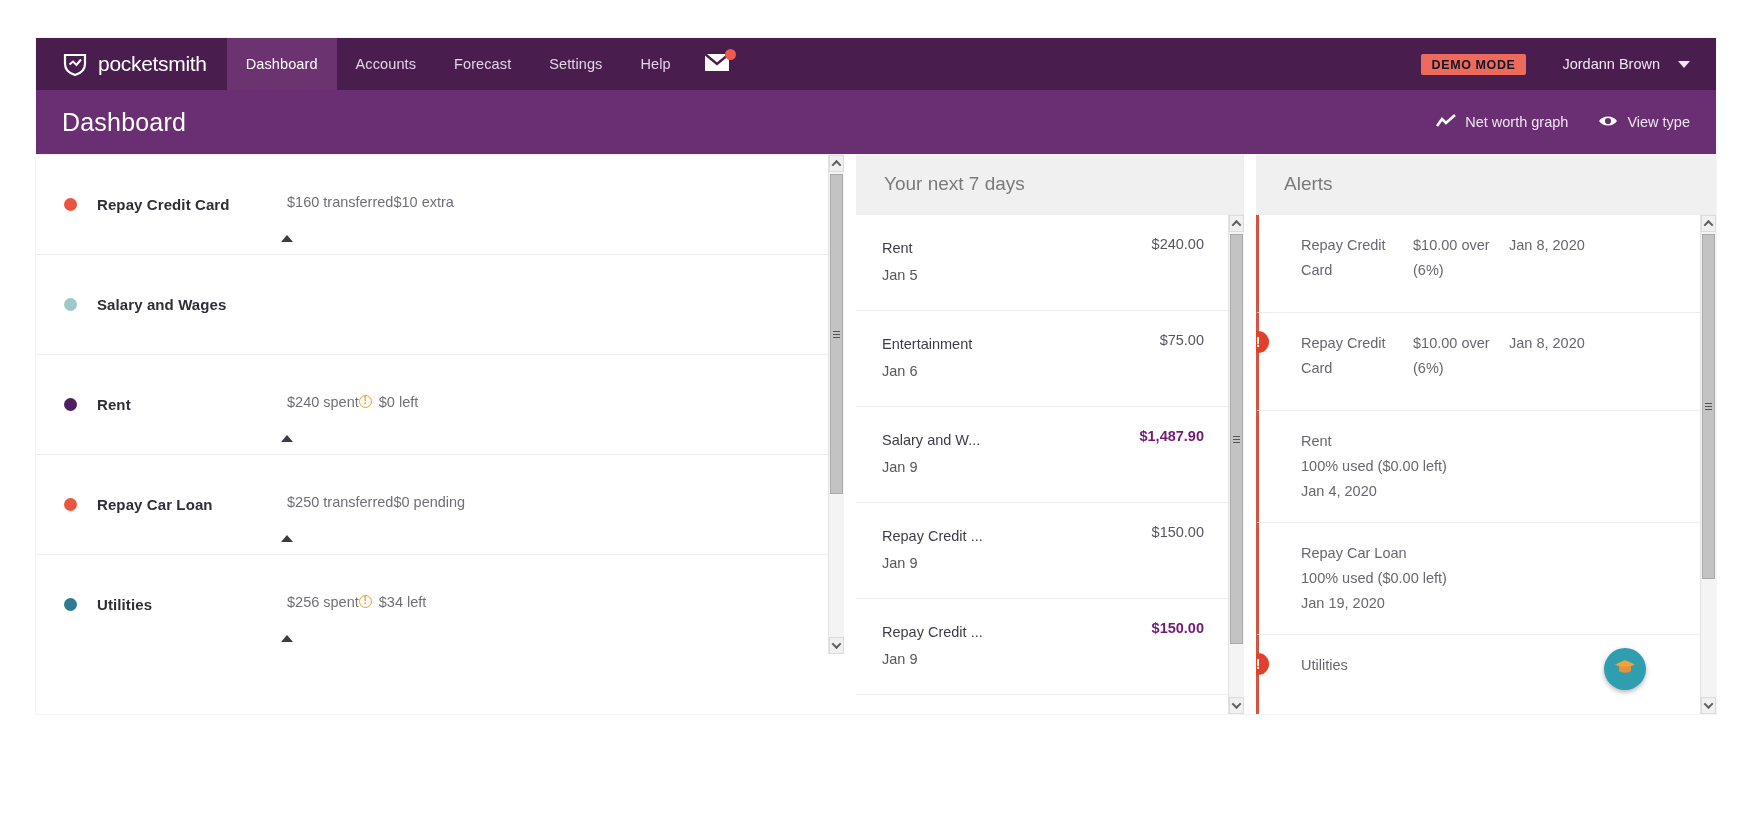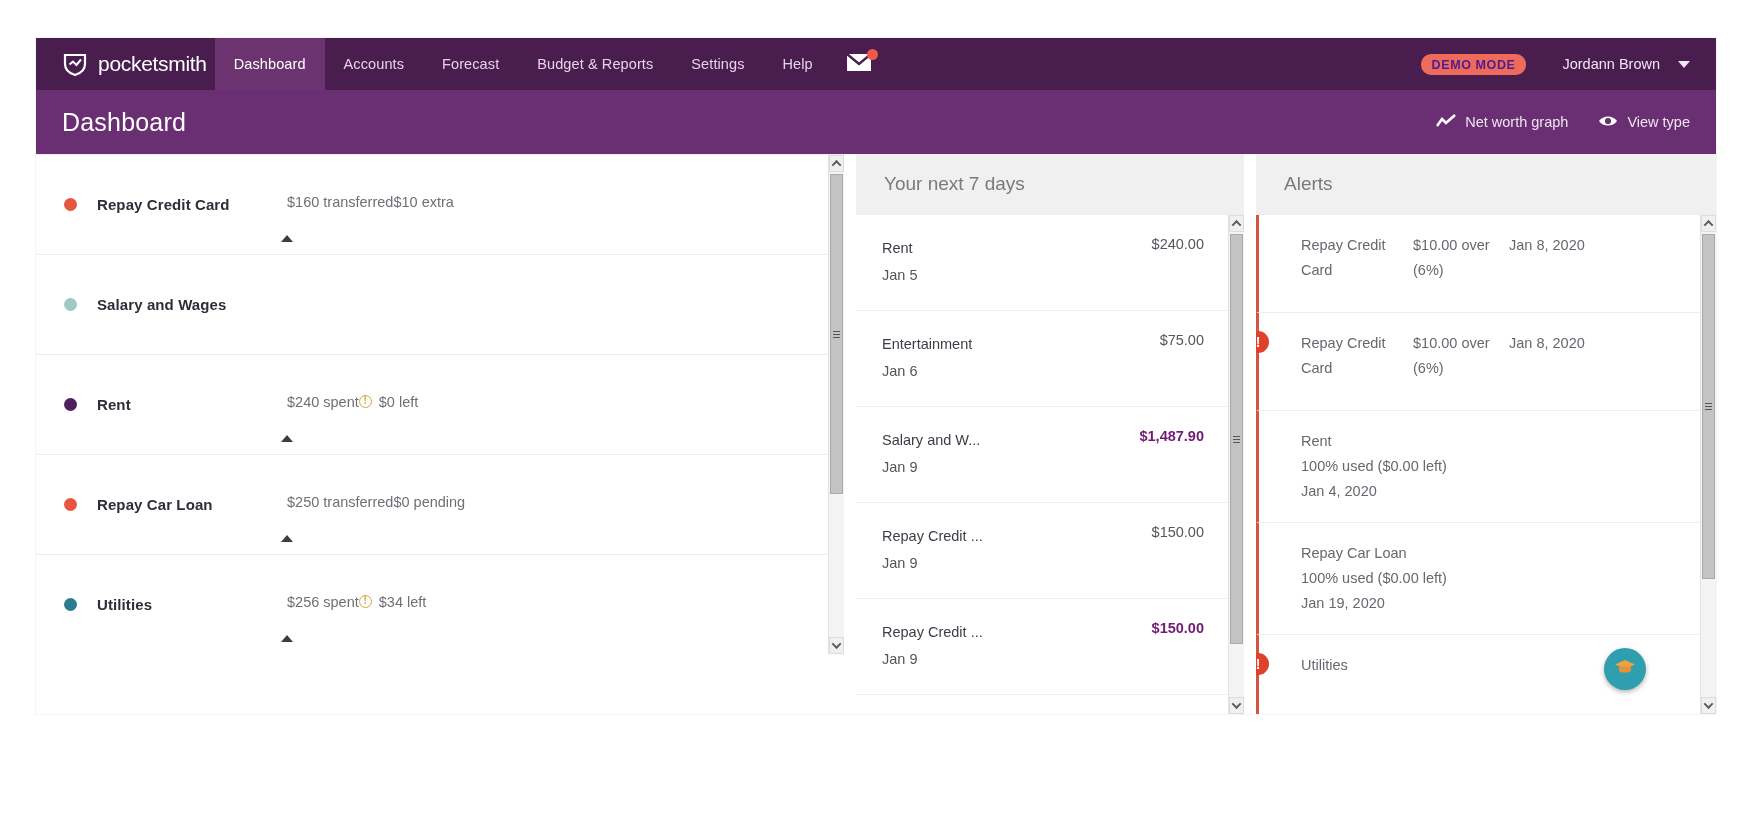--- a/index.html
+++ b/index.html
@@ -8,33 +8,33 @@
     width:1752px; height:836px;
     background:#ffffff;
     font-family:"Liberation Sans", sans-serif;
     overflow:hidden;
   }
   .app { position:absolute; left:36px; top:38px; width:1680px; height:676px; background:#fff;
          box-shadow:0 0 0 1px rgba(0,0,0,0.04); }
 
   
   .topnav { height:52px; background:#4a1d4f; display:flex; align-items:stretch; position:relative; }
-  .logo { display:flex; align-items:center; padding:0 8px 0 26px; gap:10px; }
+  .logo { display:flex; align-items:center; padding:0 20px 0 26px; gap:10px; }
   .logo-mark { width:26px; height:26px; position:relative; }
   .logo-text { color:#fff; font-size:21px; letter-spacing:-0.3px; }
   .navitems { display:flex; align-items:stretch; }
   .navitem { display:flex; align-items:center; padding:0 19px; color:#e3d4e6; font-size:14.5px;
              letter-spacing:.1px; cursor:pointer; }
   .navitem.active { background:#6b3370; color:#ffffff; }
   .nav-mail { display:flex; align-items:center; padding:0 14px; position:relative; cursor:pointer; }
   .mail-badge { position:absolute; top:11px; right:8px; width:11px; height:11px; border-radius:50%;
                 background:#ef5a49; }
   .nav-right { margin-left:auto; display:flex; align-items:center; padding-right:26px; gap:36px; }
-  .demo-badge { background:#ee6a5a; color:#4c1d95; font-size:12.5px; font-weight:bold;
-                letter-spacing:.6px; padding:4px 11px 3px; border-radius:10px; }
+  .demo-badge { background:#ee6a5a; color:#0f172a; font-size:12.5px; font-weight:bold;
+                letter-spacing:.6px; padding:4px 11px 3px; border-radius:2px; }
   .username { color:#efe6f1; font-size:14.5px; display:flex; align-items:center; gap:18px; cursor:pointer; }
   .caret { width:0;height:0;border-left:6px solid transparent;border-right:6px solid transparent;
            border-top:7px solid #efe6f1; }
 
   
   .pagehead { height:64px; background:#6a2f73; display:flex; align-items:center; padding:0 26px; }
   .pagetitle { color:#fff; font-size:25px; letter-spacing:.2px; }
   .pagehead-right { margin-left:auto; display:flex; align-items:center; gap:30px; }
   .ph-btn { display:flex; align-items:center; gap:9px; color:#f0e5f2; font-size:14.5px; cursor:pointer; }
 
@@ -120,21 +120,20 @@
           <polyline points="7.5,13.5 11,10.5 14.5,14 19,8.5" fill="none" stroke="#ffffff" stroke-width="2"></polyline>
         </svg>
       </span>
       <span class="logo-text">pocketsmith</span>
     </div>
 
     <div class="navitems">
       <div class="navitem active">Dashboard</div>
       <div class="navitem">Accounts</div>
       <div class="navitem">Forecast</div>
-      <div class="navitem">Budget &amp; Reports</div>
       <div class="navitem">Settings</div>
       <div class="navitem">Help</div>
       <div class="nav-mail">
         <span>
           <svg width="26" height="19" viewBox="0 0 26 19">
             <rect x="1" y="1" width="24" height="17" fill="#ffffff"></rect>
             <polyline points="1,1 13,11 25,1" fill="none" stroke="#4a1d4f" stroke-width="2.4"></polyline>
           </svg>
         </span>
         <span class="mail-badge"></span>

